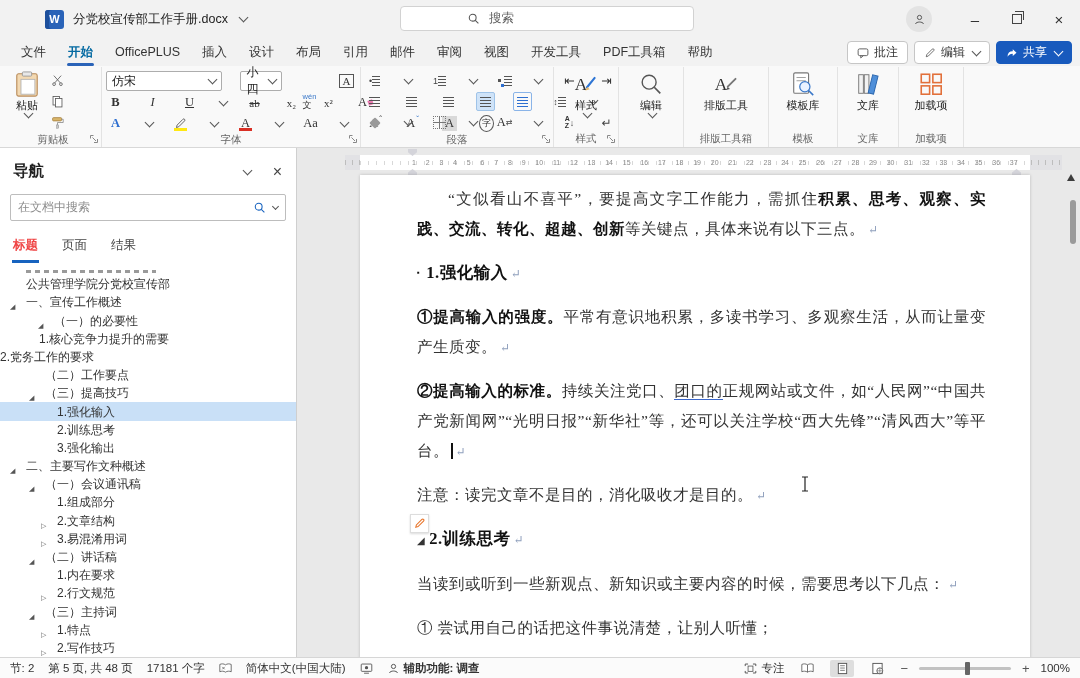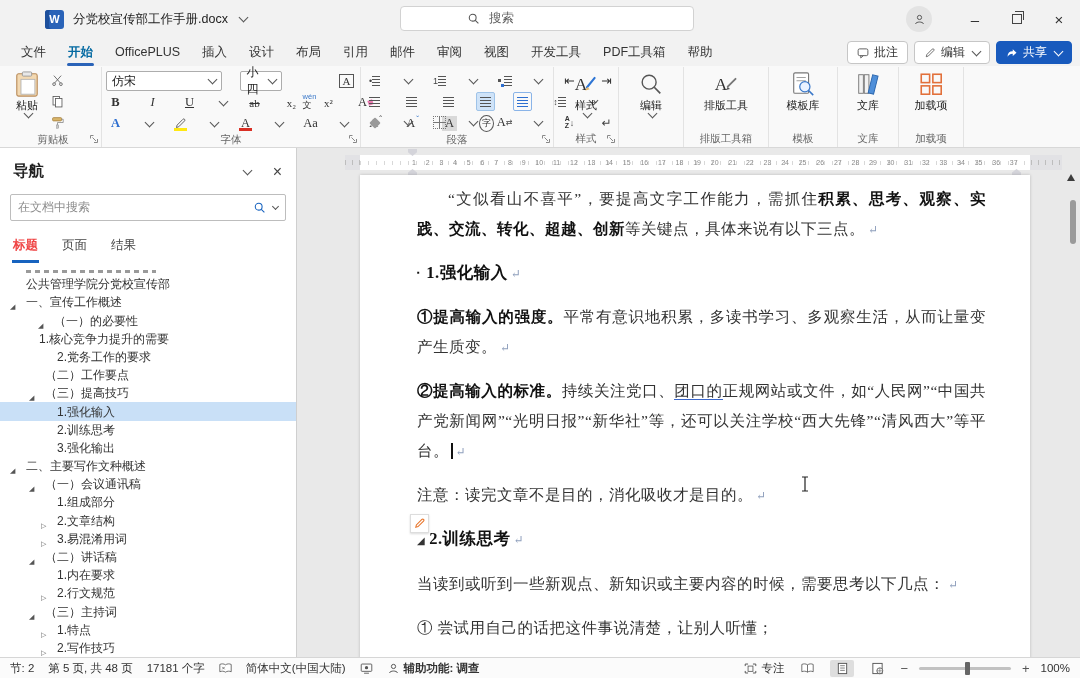--- a/index.html
+++ b/index.html
@@ -618,21 +618,21 @@
           <span class="tmark">◢</span>
           <span class="nlabel">一、宣传工作概述</span>
         </div>
         <div class="nrow" style="padding-left: 38px;">
           <span class="tmark">◢</span>
           <span class="nlabel">（一）的必要性</span>
         </div>
         <div class="nrow" style="padding-left: 39px;">
           <span class="nlabel">1.核心竞争力提升的需要</span>
         </div>
-        <div class="nrow" style="padding-left: 57px;">
+        <div class="nrow" style="">
           <span class="nlabel">2.党务工作的要求</span>
         </div>
         <div class="nrow" style="padding-left: 45px;">
           <span class="nlabel">（二）工作要点</span>
         </div>
         <div class="nrow" style="padding-left: 29px;">
           <span class="tmark">◢</span>
           <span class="nlabel">（三）提高技巧</span>
         </div>
         <div class="nrow sel" style="padding-left: 57px;">

